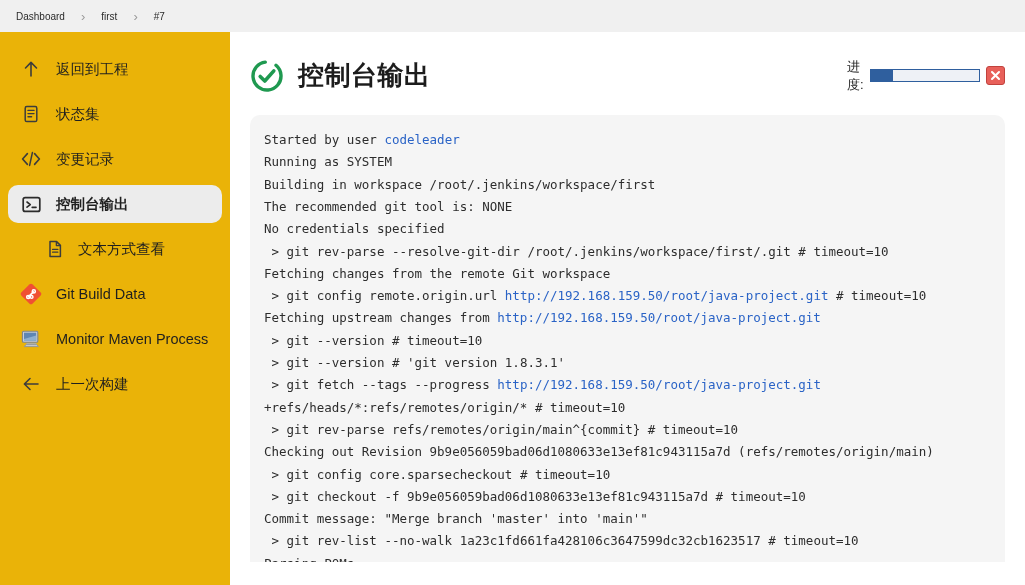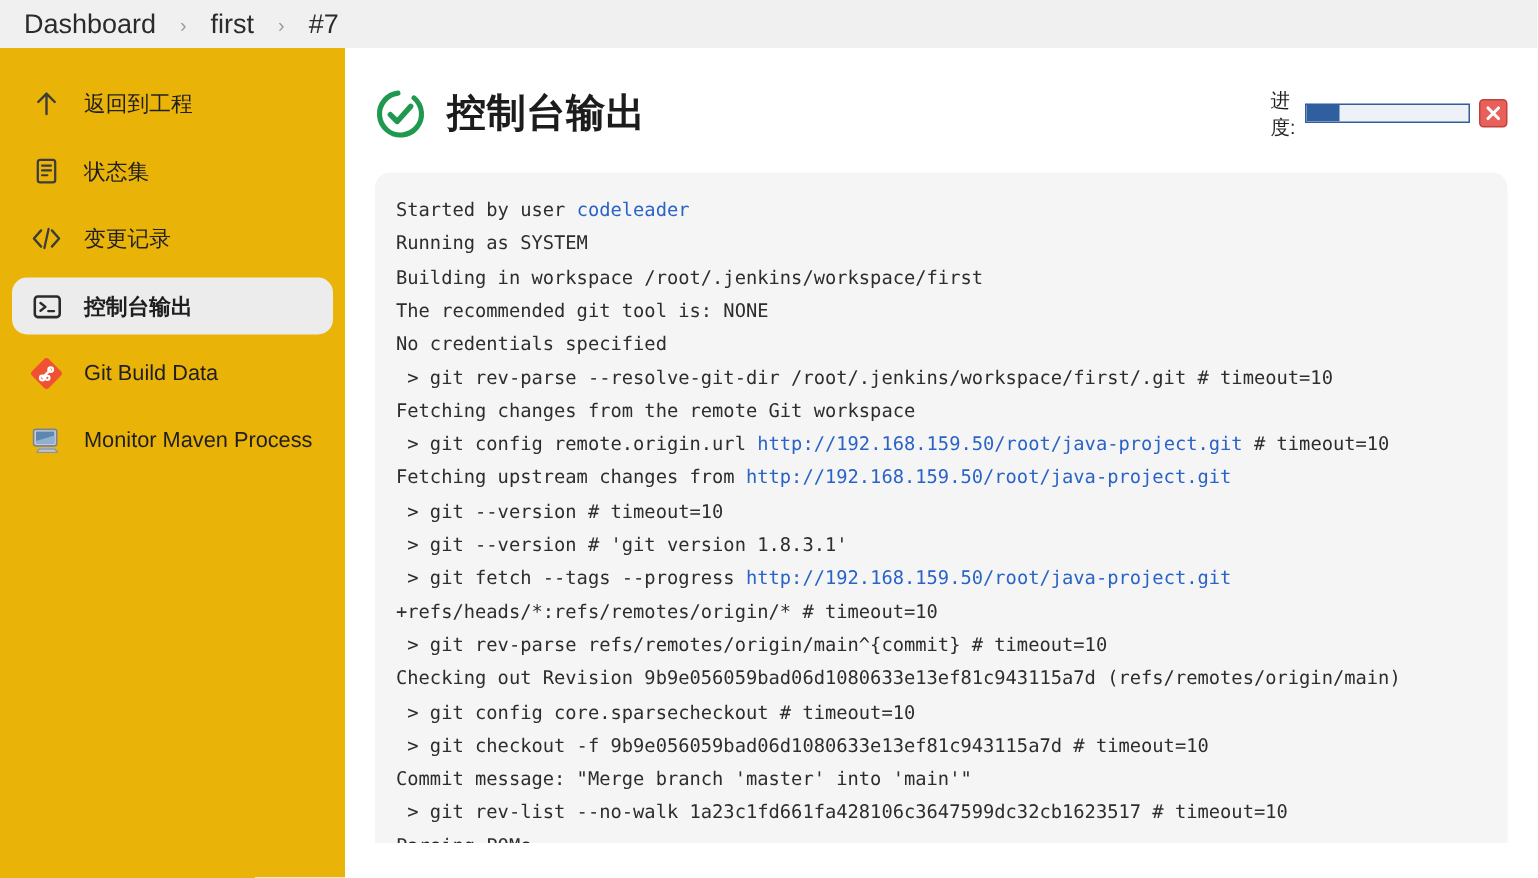--- a/index.html
+++ b/index.html
@@ -14,21 +14,21 @@
   
   #breadcrumb-bar {
     height: 32px;
     background: #f0f0f0;
     display: flex;
     align-items: center;
     padding: 0 0 0 8px;
     gap: 0px;
   }
   .crumb {
-    font-size: 18px;
+    font-size: 10px;
     color: #2b2b2b;
     padding: 2px 8px;
     border-radius: 4px;
     cursor: pointer;
     white-space: nowrap;
   }
   .crumb-sep {
     font-size: 13px;
     color: #9a9a9a;
     padding: 0 8px;
@@ -202,20 +202,30 @@
       <div class="side-item active">
         <span class="side-icon">
           <svg width="21" height="21" viewBox="0 0 21 21">
             <rect x="2.2" y="3.6" width="16.6" height="13.8" rx="2" fill="none" stroke="#2b2b2b" stroke-width="1.7"></rect>
             <path d="M6 8 L9.3 10.6 L6 13.2" fill="none" stroke="#2b2b2b" stroke-width="1.6" stroke-linecap="round" stroke-linejoin="round"></path>
             <path d="M11.2 13.4 H15" stroke="#2b2b2b" stroke-width="1.6" stroke-linecap="round"></path>
           </svg>
         </span>
         <span class="side-label">控制台输出</span>
       </div>
+      <div class="side-item sub">
+        <span class="side-icon">
+          <svg width="20" height="20" viewBox="0 0 20 20">
+            <path d="M5 2.6 H11.6 L15.4 6.4 V17.4 H5 Z" fill="none" stroke="#3c3c3c" stroke-width="1.5" stroke-linejoin="round"></path>
+            <path d="M11.4 2.8 V6.6 H15.2" fill="none" stroke="#3c3c3c" stroke-width="1.4" stroke-linejoin="round"></path>
+            <path d="M7.6 10.4 H12.8 M7.6 13.2 H12.8" stroke="#3c3c3c" stroke-width="1.3" stroke-linecap="round"></path>
+          </svg>
+        </span>
+        <span class="side-label">文本方式查看</span>
+      </div>
       <div class="side-item">
         <span class="side-icon">
           <svg width="22" height="22" viewBox="0 0 22 22">
             <rect x="3.1" y="3.1" width="15.8" height="15.8" rx="2.4" transform="rotate(45 11 11)" fill="#f05033"></rect>
             <path d="M8.6 13.6 L13.4 8.8" stroke="#ffffff" stroke-width="1.7" stroke-linecap="round"></path>
             <circle cx="8.2" cy="14" r="1.55" fill="none" stroke="#ffffff" stroke-width="1.5"></circle>
             <circle cx="13.8" cy="8.4" r="1.55" fill="none" stroke="#ffffff" stroke-width="1.5"></circle>
             <circle cx="11.6" cy="13.9" r="1.4" fill="none" stroke="#ffffff" stroke-width="1.4"></circle>
           </svg>
         </span>
@@ -225,20 +235,28 @@
         <span class="side-icon">
           <svg width="22" height="20" viewBox="0 0 22 20">
             <rect x="2.4" y="2.2" width="15.4" height="11" rx="1.3" fill="#c9ced6" stroke="#7c858f" stroke-width="1.1"></rect>
             <rect x="4" y="3.7" width="12.2" height="8" fill="#5f86b3"></rect>
             <path d="M4 10 L16.2 6.4 V11.7 H4 Z" fill="#8fb0cf"></path>
             <rect x="6.4" y="14.2" width="10" height="1.5" fill="#aeb5bd"></rect>
             <path d="M4.4 17.6 H18.4 L16.6 15.4 H6.2 Z" fill="#c2c8cf" stroke="#8d949c" stroke-width=".9" stroke-linejoin="round"></path>
           </svg>
         </span>
         <span class="side-label">Monitor Maven Process</span>
+      </div>
+      <div class="side-item">
+        <span class="side-icon">
+          <svg width="20" height="20" viewBox="0 0 20 20">
+            <path d="M17 10 H4 M9 4.5 L3.4 10 L9 15.5" fill="none" stroke="#3c3c3c" stroke-width="1.6" stroke-linecap="round" stroke-linejoin="round"></path>
+          </svg>
+        </span>
+        <span class="side-label">上一次构建</span>
       </div>
     </div>
 
   <div id="main">
     <div id="main-head">
 
       <div id="title-row">
         <span id="status-icon">
           <svg width="34" height="34" viewBox="0 0 34 34">
             <circle cx="17" cy="17" r="14" fill="none" stroke="#1f9950" stroke-width="3.4" stroke-dasharray="76 12" stroke-linecap="round" transform="rotate(-50 17 17)"></circle>

